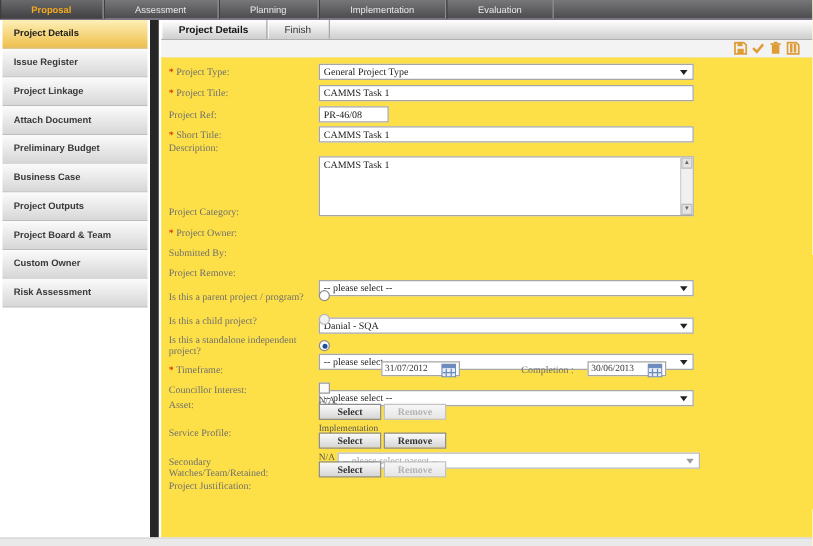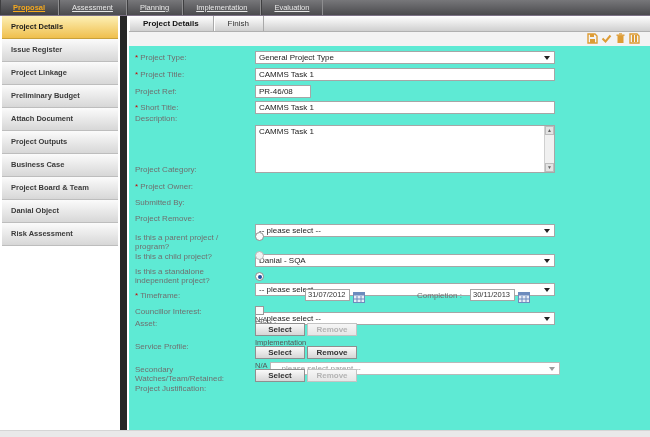--- a/index.html
+++ b/index.html
@@ -2,22 +2,22 @@
 <html><head>
 <meta charset="utf-8">
 <style>
   html,body{margin:0;padding:0;}
   body{font-family:"Liberation Sans", sans-serif; background:#fff;}
   .screen{position:relative;width:650px;height:437px;background:#fff;overflow:hidden;}
 
   
   .topbar{position:absolute;left:0;top:0;width:650px;height:15px;
     background:linear-gradient(#77777a,#4b4b4e);border-bottom:1px solid #7d7287;display:flex;}
-  .toptab{height:15px;line-height:15px;padding:0 13px;font-size:7.5px;color:#e8e8e8;
-    border-right:1px solid #8e8e90;box-shadow:inset 1px 0 0 #3f3f41;cursor:pointer;text-decoration:underline;}
+  .toptab{height:15px;line-height:15px;padding:0 25px;font-size:7.5px;color:#e8e8e8;
+    border-right:1px solid #8e8e90;box-shadow:inset 1px 0 0 #3f3f41;cursor:pointer;}
   .toptab.active{color:#f5a91e;font-weight:bold;background:linear-gradient(#6a6a6d,#404043);}
 
   
   .sidebar{position:absolute;left:2px;top:16px;width:116px;}
   .sideitem{height:22px;line-height:22px;padding-left:9px;font-size:7.5px;font-weight:bold;color:#3a3a3a;
     background:linear-gradient(#fbfbfb,#d7d7d7);border-bottom:1px solid #bdbdbd;cursor:pointer;}
   .sideitem.active{background:linear-gradient(#fdf0b6,#efbf4d);border-bottom:1px solid #c9a13a;color:#1c1c1c;}
   .darkstrip{position:absolute;left:120px;top:16px;width:7px;height:414px;background:#262626;}
 
   
@@ -25,21 +25,21 @@
     background:linear-gradient(#ffffff,#cfcfcf);border-bottom:1px solid #b0b0b0;display:flex;}
   .ctab{height:15px;line-height:15px;padding:0 14px;font-size:8px;color:#333;
     border-right:1px solid #a9a9a9;box-shadow:inset 1px 0 0 #fff;cursor:pointer;}
   .ctab.active{font-weight:bold;color:#111;}
   .toolbar{position:absolute;left:129px;top:32px;width:521px;height:14px;background:#f3f3f3;
     border-bottom:1px solid #e2e2e2;}
   .toolicons{position:absolute;right:10px;top:1px;display:flex;gap:3px;}
   .toolicons svg{display:block;cursor:pointer;}
 
   
-  .form{position:absolute;left:129px;top:46px;width:521px;height:384px;background:#5eead4;}
+  .form{position:absolute;left:129px;top:46px;width:521px;height:384px;background:#fde047;font-family:Liberation Serif, serif;}
   .lbl{position:absolute;left:6px;font-size:8px;color:#6f6f6f;width:112px;line-height:9px;}
   .req{color:#cc0000;margin-right:2px;}
   .ctrl{position:absolute;left:126px;}
   .tinput{box-sizing:border-box;width:300px;height:13px;border:1px solid #a6a6a6;background:#fff;
     font-size:8px;color:#222;line-height:11px;padding:0 3px;}
   .tinput.small{width:56px;}
   .dropdown{box-sizing:border-box;width:300px;height:13px;border:1px solid #a6a6a6;background:#fff;
     font-size:8px;color:#222;line-height:11px;padding:0 12px 0 3px;position:relative;cursor:pointer;}
   .dd-arrow{position:absolute;right:4px;top:4px;width:0;height:0;
     border-left:3px solid transparent;border-right:3px solid transparent;border-top:4px solid #222;}
@@ -52,21 +52,21 @@
     box-sizing:border-box;font-size:5px;line-height:7px;text-align:center;color:#666;cursor:pointer;}
   .sbtn.up{top:0;} .sbtn.down{bottom:0;}
   .radio{width:9px;height:9px;border:1px solid #8c8c8c;border-radius:50%;background:#fdfdfd;
     box-sizing:border-box;position:absolute;cursor:pointer;}
   .radio.checked{background:#fdfdfd;}
   .radio.checked::after{content:"";position:absolute;left:1.5px;top:1.5px;width:4px;height:4px;
     border-radius:50%;background:#1f4f9e;}
   .radio.disabled{border-color:#b5b5b5;background:#f2f2f2;}
   .checkbox{width:9px;height:9px;border:1px solid #999;background:#fbfbfb;box-sizing:border-box;
     position:absolute;cursor:pointer;}
-  .datein{box-sizing:border-box;width:45px;height:12px;border:1px solid #a6a6a6;font-size:7.5px;
+  .datein{box-sizing:border-box;width:63px;height:12px;border:1px solid #a6a6a6;font-size:7.5px;
     color:#333;line-height:10px;padding:0 2px;background:#fff;}
   .inline-lbl{font-size:8px;color:#6f6f6f;}
   .btn{box-sizing:border-box;width:50px;height:13px;border:1px solid #8f8f8f;
     background:linear-gradient(#fafafa,#d6d6d6);font-size:8px;font-weight:bold;color:#333;
     text-align:center;line-height:11px;cursor:pointer;}
   .btn.disabled{color:#b3b3b3;border-color:#c3c3c3;background:linear-gradient(#f6f6f6,#e6e6e6);cursor:default;}
   .picked{font-size:7.5px;color:#555;text-align:center;}
   .footer{position:absolute;left:0;top:430px;width:650px;height:7px;background:#e9e9e9;border-top:1px solid #d5d5d5;}
 </style>
 </head>
@@ -79,26 +79,26 @@
     <div class="toptab">Assessment</div>
     <div class="toptab">Planning</div>
     <div class="toptab">Implementation</div>
     <div class="toptab">Evaluation</div>
   </div>
 
   <div class="sidebar">
     <div class="sideitem active">Project Details</div>
     <div class="sideitem">Issue Register</div>
     <div class="sideitem">Project Linkage</div>
+    <div class="sideitem">Attach Document</div>
     <div class="sideitem">Preliminary Budget</div>
-    <div class="sideitem">Attach Document</div>
+    <div class="sideitem">Business Case</div>
     <div class="sideitem">Project Outputs</div>
-    <div class="sideitem">Business Case</div>
     <div class="sideitem">Project Board &amp; Team</div>
-    <div class="sideitem">Danial Object</div>
+    <div class="sideitem">Custom Owner</div>
     <div class="sideitem">Risk Assessment</div>
   </div>
   <div class="darkstrip"></div>
 
   <div class="ctabrow">
     <div class="ctab active">Project Details</div>
     <div class="ctab">Finish</div>
   </div>
 
   <div class="toolbar">
@@ -183,21 +183,21 @@
     <span style="position:absolute;left:224px;top:243px;">
       <svg width="12" height="12" viewBox="0 0 12 12">
           <rect x="0.5" y="1.5" width="11" height="10" fill="#e8edf6" stroke="#6d8bbd"></rect>
           <rect x="0.5" y="1.5" width="11" height="3" fill="#6d8bbd"></rect>
           <line x1="4" y1="5" x2="4" y2="11" stroke="#6d8bbd"></line>
           <line x1="8" y1="5" x2="8" y2="11" stroke="#6d8bbd"></line>
           <line x1="1" y1="8" x2="11" y2="8" stroke="#6d8bbd"></line>
         </svg>
     </span>
     <span class="inline-lbl" style="position:absolute;left:288px;top:245px;">Completion :</span>
-    <div class="datein" style="position:absolute;left:341px;top:243px;">30/11/2013</div>
+    <div class="datein" style="position:absolute;left:341px;top:243px;">30/06/2013</div>
     <span style="position:absolute;left:389px;top:243px;">
       <svg width="12" height="12" viewBox="0 0 12 12">
           <rect x="0.5" y="1.5" width="11" height="10" fill="#e8edf6" stroke="#6d8bbd"></rect>
           <rect x="0.5" y="1.5" width="11" height="3" fill="#6d8bbd"></rect>
           <line x1="4" y1="5" x2="4" y2="11" stroke="#6d8bbd"></line>
           <line x1="8" y1="5" x2="8" y2="11" stroke="#6d8bbd"></line>
           <line x1="1" y1="8" x2="11" y2="8" stroke="#6d8bbd"></line>
         </svg>
     </span>
 

